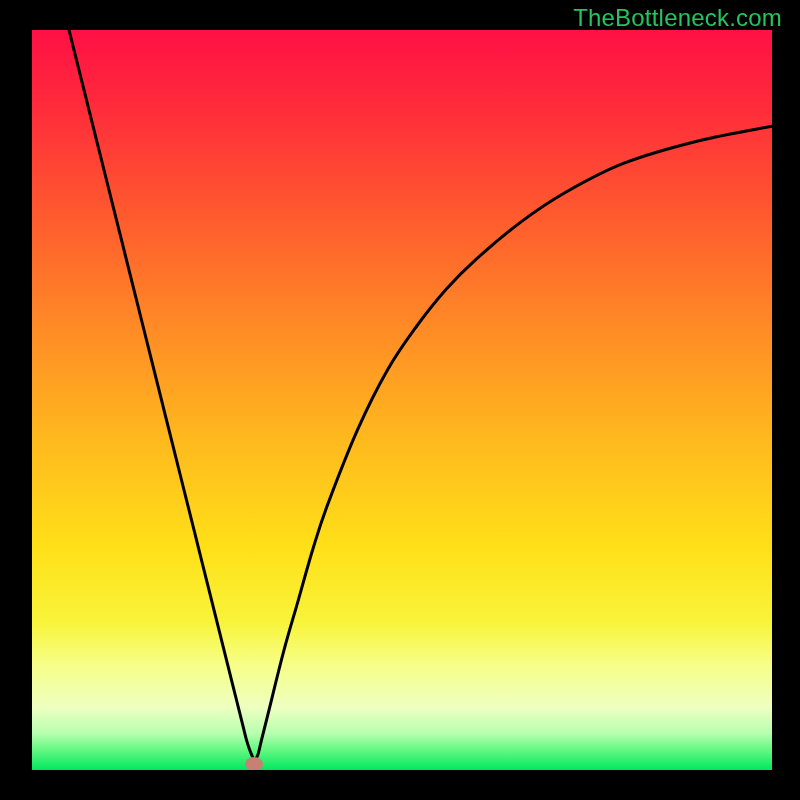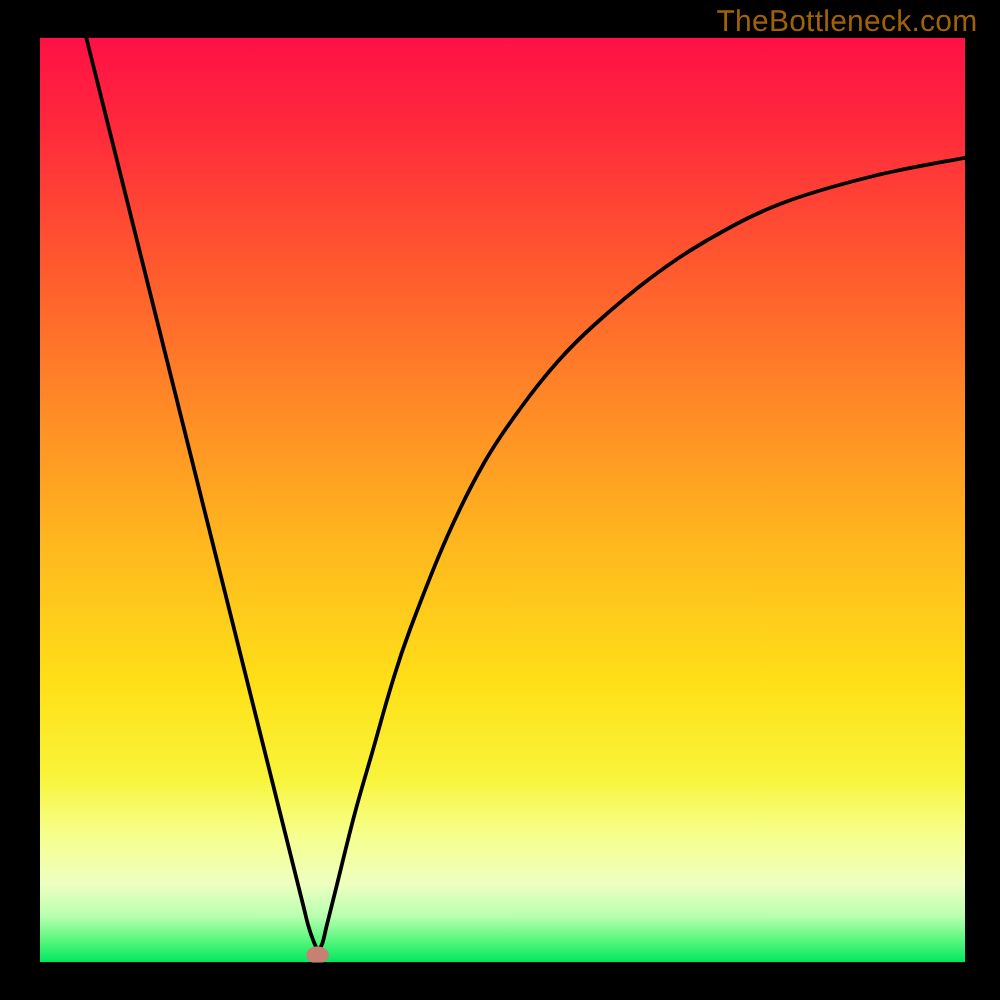--- a/index.html
+++ b/index.html
@@ -2,21 +2,21 @@
 <html><head>
 <meta charset="utf-8">
 <style>
   * { margin: 0; padding: 0; box-sizing: border-box; }
   html, body { width: 800px; height: 800px; overflow: hidden; }
   body { background: #000; position: relative; font-family: Arial, Helvetica, sans-serif; }
   .watermark {
     position: absolute;
     top: 4px;
     right: 18px;
-    color: #a16207;
+    color: #22c55e;
     font-size: 24px;
     font-weight: 400;
     z-index: 5;
     letter-spacing: 0.2px;
   }
   .frame {
     position: absolute;
     left: 32px;
     top: 30px;
     width: 740px;

